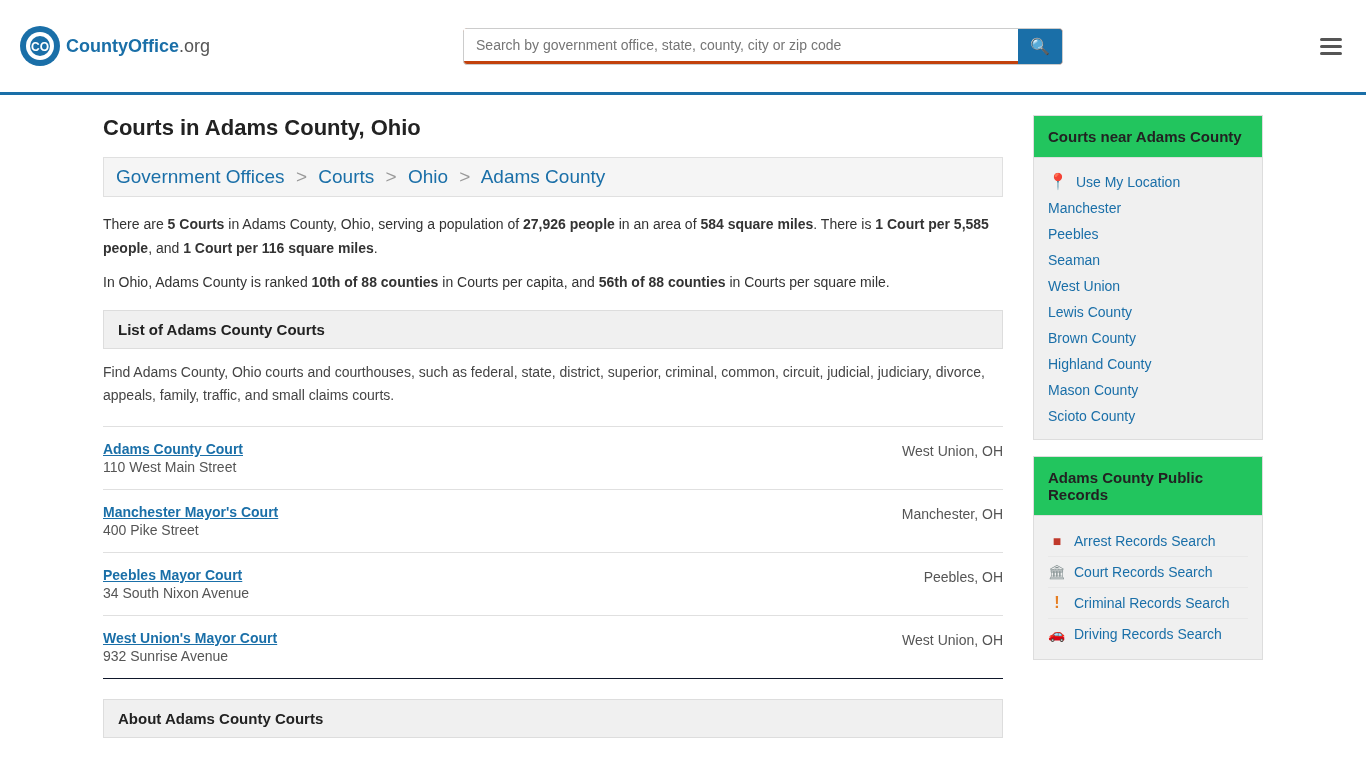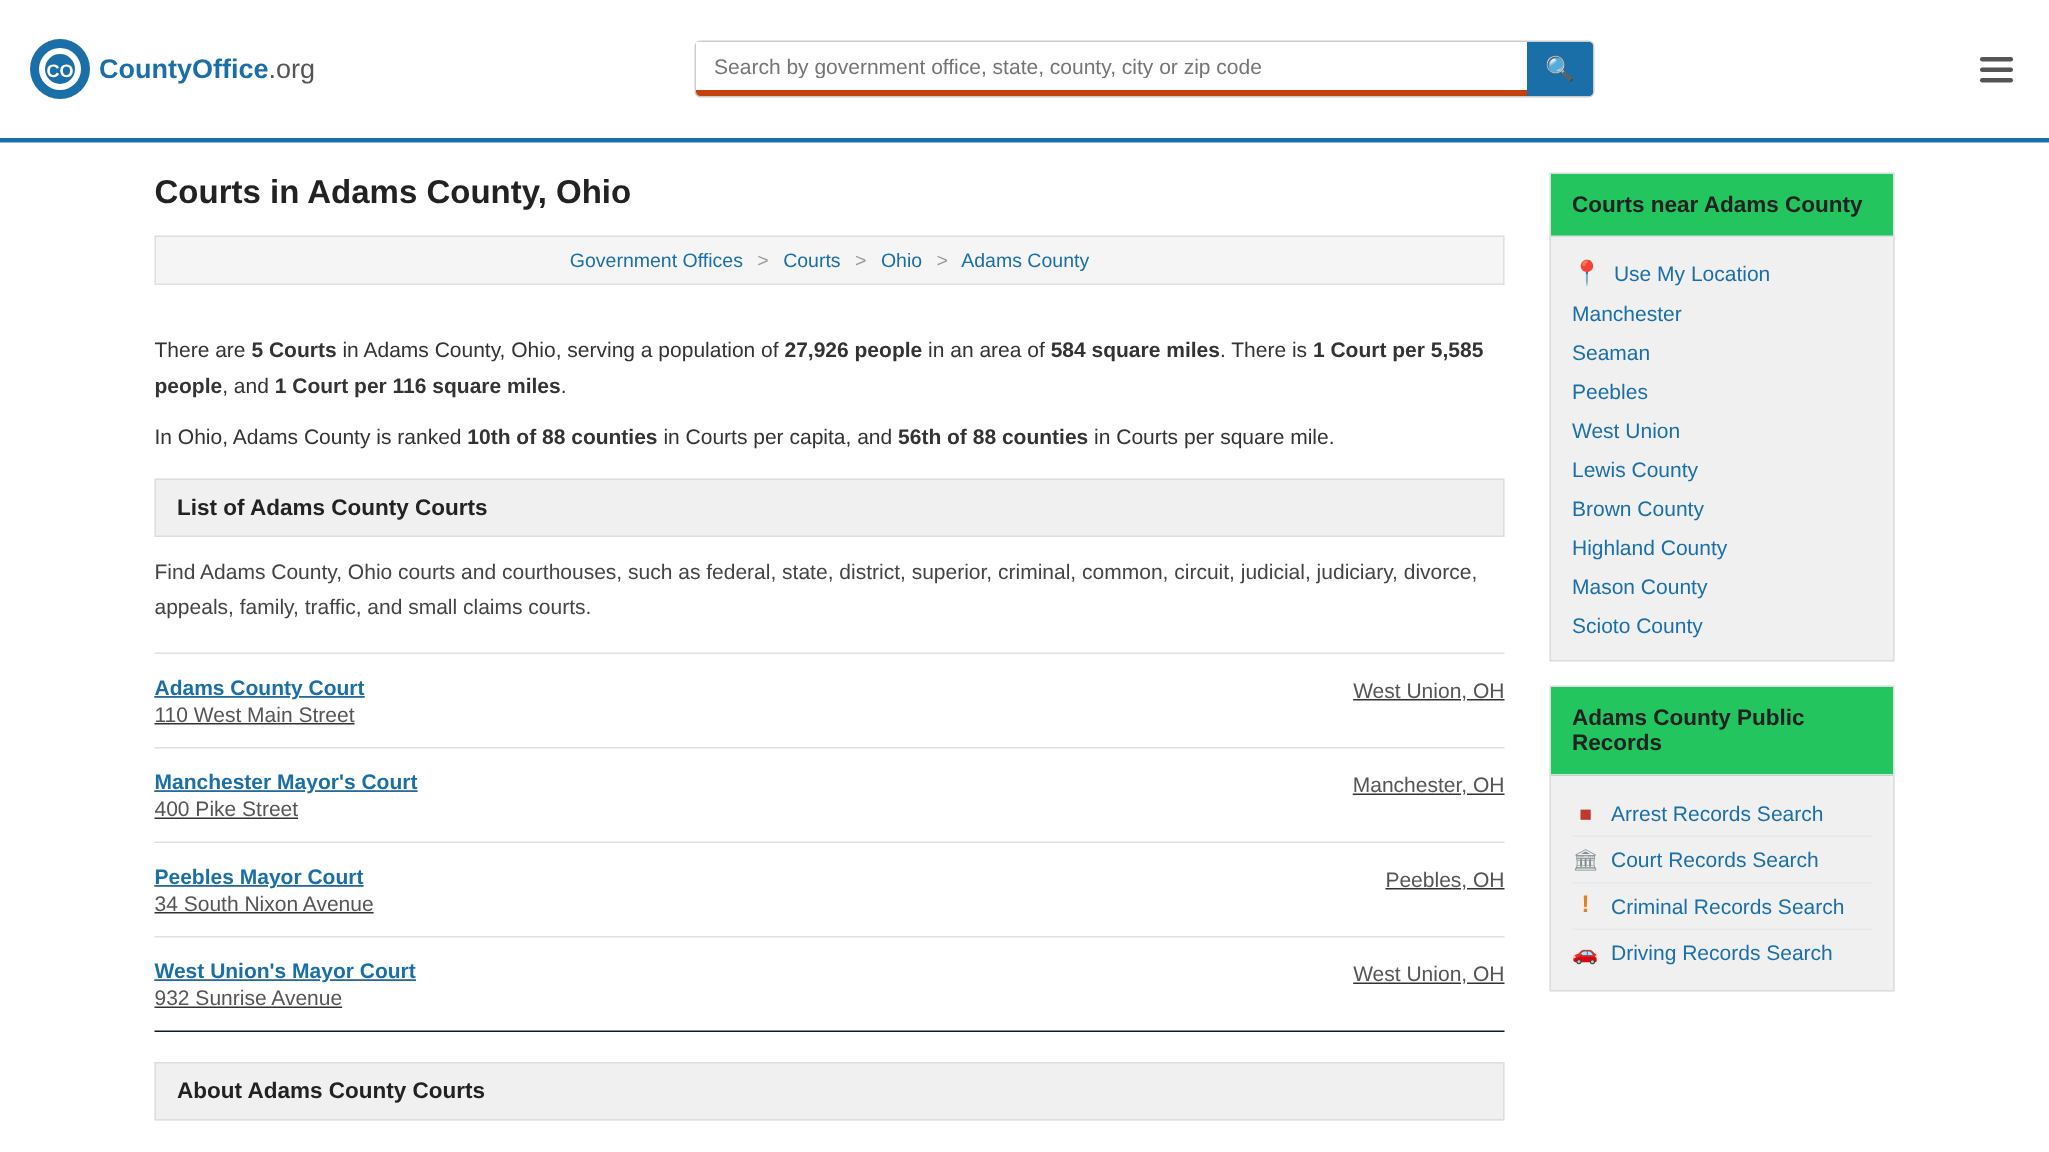--- a/index.html
+++ b/index.html
@@ -94,24 +94,23 @@
       font-weight: bold;
       margin-bottom: 16px;
       color: #222;
     }
 
     
     #breadcrumb {
       background: #f5f5f5;
       border: 1px solid #e0e0e0;
       padding: 8px 12px;
-      font-size: 13px;
-      margin-bottom: 32px;
+      font-size: 19px;
+      margin-bottom: 16px;
       color: #555;
-      text-align: center;
     }
     #breadcrumb a {
       color: #1a6fa8;
       text-decoration: none;
     }
     .breadcrumb-sep { margin: 0 6px; color: #999; }
 
     
     #stats-para {
       line-height: 1.7;
@@ -142,21 +141,20 @@
       font-size: 14px;
       line-height: 1.6;
       margin-bottom: 20px;
       color: #444;
     }
 
     
     .court-item {
       border-top: 1px solid #e0e0e0;
       padding: 14px 0;
-      text-decoration: underline;
     }
     .court-item:last-child {
       border-bottom: 1px solid #0f172a;
     }
     .court-row {
       display: flex;
       align-items: flex-start;
       justify-content: space-between;
     }
     .court-info {}
@@ -362,22 +360,22 @@
   <div id="sidebar">
 
     <div class="sidebar-box">
       <div class="sidebar-box-header">Courts near Adams County</div>
       <div class="sidebar-box-content">
         <div class="sidebar-location-item">
           <span class="loc-icon">📍</span>
           <a href="#" class="sidebar-link" style="padding:0;">Use My Location</a>
         </div>
         <a href="#" class="sidebar-link">Manchester</a>
+        <a href="#" class="sidebar-link">Peebles</a>
         <a href="#" class="sidebar-link">Seaman</a>
-        <a href="#" class="sidebar-link">Peebles</a>
         <a href="#" class="sidebar-link">West Union</a>
         <a href="#" class="sidebar-link">Lewis County</a>
         <a href="#" class="sidebar-link">Brown County</a>
         <a href="#" class="sidebar-link">Highland County</a>
         <a href="#" class="sidebar-link">Mason County</a>
         <a href="#" class="sidebar-link">Scioto County</a>
       </div>
     </div>
 
     <div class="sidebar-box">

